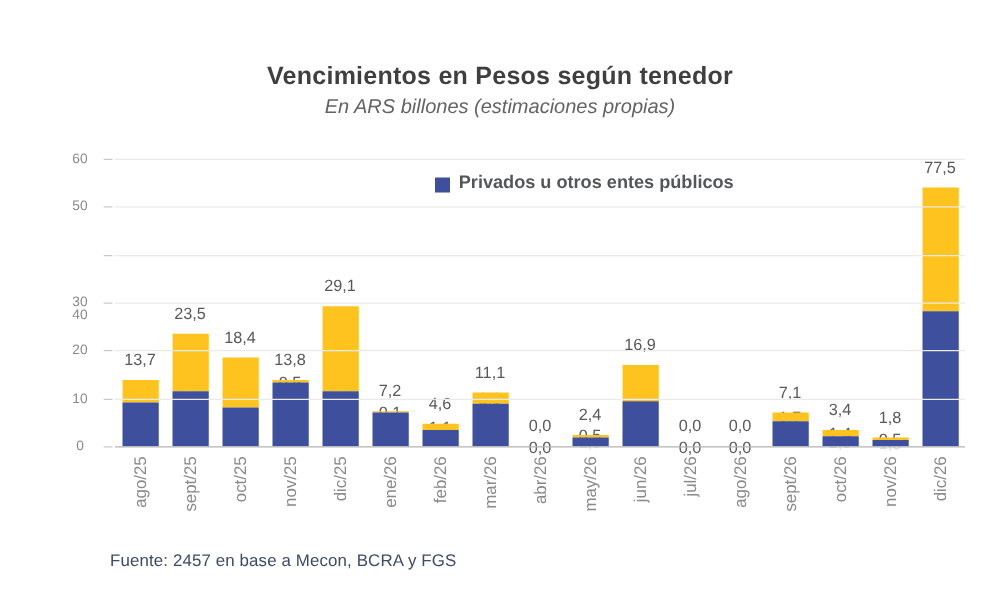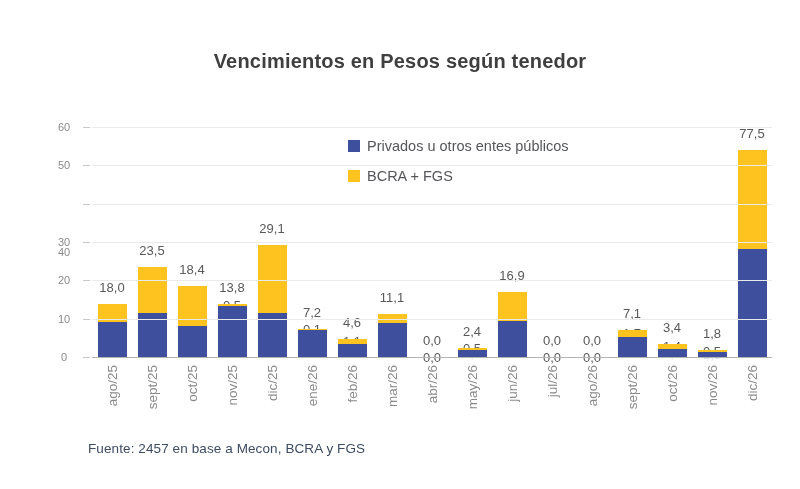--- a/index.html
+++ b/index.html
@@ -30,33 +30,34 @@
   .total-label {
     position:absolute; width:48px; text-align:center;
     font-size:13px; line-height:16px; color:#595959; white-space:nowrap;
   }
   .x-label {
     position:absolute; font-size:13.5px; color:#8a8a8a; white-space:nowrap;
     transform-origin:0 0; transform:rotate(-90deg) translateX(-100%);
     line-height:15px;
   }
   .legend { position:absolute; left:348px; top:138px; display:flex; flex-direction:column; row-gap:14px; }
-  .legend-item { display:flex; align-items:center; }
+  .legend-item { display:flex; align-items:flex-end;font-weight:bold; }
   .legend-swatch { width:12px; height:12px; margin-right:7px; flex:0 0 auto; }
   .legend-label { font-size:14.5px; color:#55565a; }
   .source-note {
     position:absolute; left:88px; top:441px;
     font-size:13.5px; color:#3d4b63; letter-spacing:.1px;
   }
 </style>
 </head>
 <body>
 
 <div class="canvas">
   <div class="chart-title">Vencimientos en Pesos según tenedor</div>
+  <div class="chart-subtitle">En ARS billones (estimaciones propias)</div>
 
   <div id="plot"></div>
     <div class="x-label" style="left: 745px; top: 365px;">dic/26</div>
     <div class="total-label" style="left: 728px; top: 126.383px;">77,5</div>
     <div class="seg-label" style="left: 730px; top: 192.142px; color: rgb(88, 88, 90);">25,7</div>
     <div class="seg-label" style="left: 730px; top: 295.45px; color: rgb(217, 218, 227);">28,2</div>
     <div class="bar-seg" style="left: 737.5px; width: 29px; top: 150.383px; height: 98.5167px; background: rgb(255, 195, 32);"></div>
     <div class="bar-seg" style="left: 737.5px; width: 29px; top: 248.9px; height: 108.1px; background: rgb(61, 79, 157);"></div>
     <div class="x-label" style="left: 705px; top: 365px;">nov/26</div>
     <div class="total-label" style="left: 688px; top: 326.1px;">1,8</div>
@@ -133,21 +134,21 @@
     <div class="seg-label" style="left: 170px; top: 333.783px; color: rgb(217, 218, 227);">8,2</div>
     <div class="bar-seg" style="left: 177.5px; width: 29px; top: 286.467px; height: 39.1px; background: rgb(255, 195, 32);"></div>
     <div class="bar-seg" style="left: 177.5px; width: 29px; top: 325.567px; height: 31.4333px; background: rgb(61, 79, 157);"></div>
     <div class="x-label" style="left: 145px; top: 365px;">sept/25</div>
     <div class="total-label" style="left: 128px; top: 242.917px;">23,5</div>
     <div class="seg-label" style="left: 130px; top: 282.608px; color: rgb(88, 88, 90);">12,1</div>
     <div class="seg-label" style="left: 130px; top: 327.65px; color: rgb(217, 218, 227);">11,4</div>
     <div class="bar-seg" style="left: 137.5px; width: 29px; top: 266.917px; height: 46.3833px; background: rgb(255, 195, 32);"></div>
     <div class="bar-seg" style="left: 137.5px; width: 29px; top: 313.3px; height: 43.7px; background: rgb(61, 79, 157);"></div>
     <div class="x-label" style="left: 105px; top: 365px;">ago/25</div>
-    <div class="total-label" style="left: 88px; top: 280.1px;">18,0</div>
+    <div class="total-label" style="left: 88px; top: 280.1px;">13,7</div>
     <div class="seg-label" style="left: 90px; top: 305.608px; color: rgb(88, 88, 90);">4,7</div>
     <div class="seg-label" style="left: 90px; top: 332.058px; color: rgb(217, 218, 227);">9,1</div>
     <div class="bar-seg" style="left: 97.5px; width: 29px; top: 304.1px; height: 18.0167px; background: rgb(255, 195, 32);"></div>
     <div class="bar-seg" style="left: 97.5px; width: 29px; top: 322.117px; height: 34.8833px; background: rgb(61, 79, 157);"></div>
     <div class="y-label" style="left: 46px; top: 118px;">60</div>
     <div class="y-tick" style="left: 83px; top: 127px;"></div>
     <div class="gridline" style="left: 92px; width: 680px; top: 127px;"></div>
     <div class="y-label" style="left: 46px; top: 156.333px;">50</div>
     <div class="y-tick" style="left: 83px; top: 165.333px;"></div>
     <div class="gridline" style="left: 92px; width: 680px; top: 165.333px;"></div>
@@ -165,20 +166,16 @@
     <div class="gridline" style="left: 92px; width: 680px; top: 318.667px;"></div>
     <div class="y-label" style="left: 46px; top: 348px;">0</div>
     <div class="y-tick" style="left: 83px; top: 357px;"></div>
     <div class="gridline baseline" style="left: 92px; width: 680px; top: 357px;"></div>
 
   <div class="legend" id="legend">
       <div class="legend-item">
         <span class="legend-swatch" style="background: rgb(61, 79, 157);"></span>
         <span class="legend-label">Privados u otros entes públicos</span>
       </div>
-      <div class="legend-item">
-        <span class="legend-swatch" style="background: rgb(255, 195, 32);"></span>
-        <span class="legend-label">BCRA + FGS</span>
-      </div>
     </div>
 
   <div class="source-note">Fuente: 2457 en base a Mecon, BCRA y FGS</div>
 </div>
 
 </body></html>

